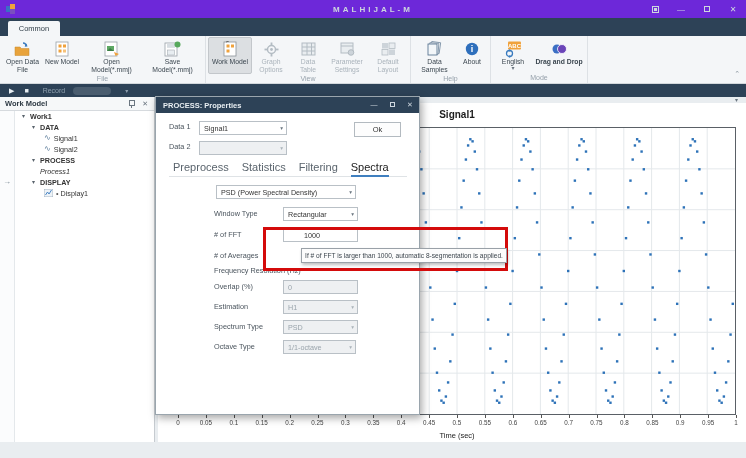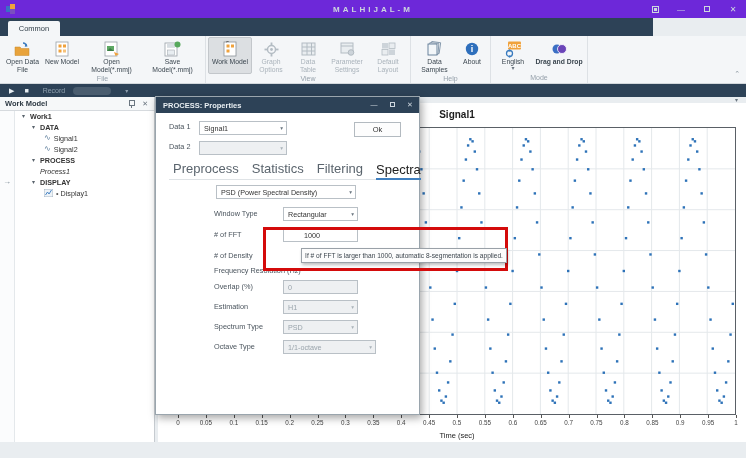--- a/index.html
+++ b/index.html
@@ -14,21 +14,21 @@
   .appicon .c2{left:4px;top:0;width:5px;height:5px;background:#f0a23c;}
   .appicon .c3{left:4px;top:5px;width:5px;height:5px;background:#7a4fc0;}
   .apptitle{position:absolute;left:0;right:0;text-align:center;color:#cdd6de;font-size:8px;font-weight:bold;letter-spacing:3px;}
   .winbtns{margin-left:auto;display:flex;height:18px;z-index:2;}
   .winbtn{width:26px;height:18px;display:flex;align-items:center;justify-content:center;color:#cdd6de;font-size:8px;}
   .winbtn .sq{width:6px;height:6px;border:1px solid #cdd6de;display:inline-block;}
   .winbtn .sq2{width:7px;height:7px;border:1px solid #cdd6de;display:inline-flex;align-items:center;justify-content:center;}
   .winbtn .sq2 i{width:3px;height:3px;background:#cdd6de;}
 
   
-  .tabstrip{position:absolute;left:0;top:18px;width:653px;height:18px;background:#2d4257;}
+  .tabstrip{position:absolute;left:0;top:18px;width:746px;height:18px;background:#2d4257;}
   .ribbontab{position:absolute;left:8px;top:3px;width:52px;height:15px;background:#f4f6f8;color:#33404a;display:flex;align-items:center;justify-content:center;font-size:7.5px;border-radius:2px 2px 0 0;}
 
   
   .ribbon{position:absolute;left:0;top:36px;width:746px;height:48px;background:#f4f6f8;border-bottom:1px solid #d3d8dc;display:flex;}
   .rgroup{display:flex;flex-direction:column;border-right:1px solid #dde1e5;padding:1px 2px 0 2px;}
   .rbtns{display:flex;flex:1;}
   .rglabel{text-align:center;color:#96a1ab;font-size:7px;padding:1px 0 2px 0;}
   .rbtn{display:flex;flex-direction:column;align-items:center;padding:2px 1px 0 1px;border:1px solid transparent;border-radius:2px;}
   .rbtn .ric{height:18px;display:flex;align-items:center;justify-content:center;}
   .rbtn .rlb{font-size:6.8px;line-height:7.5px;text-align:center;color:#3c4750;white-space:pre-line;}
@@ -74,21 +74,21 @@
   .dtitle{height:16px;background:#2d4257;display:flex;align-items:center;color:#e8eef2;}
   .dtitle .t{margin-left:7px;font-size:7.5px;font-weight:bold;}
   .dtitle .dbtns{margin-left:auto;display:flex;}
   .dtitle .db{width:18px;text-align:center;font-size:7px;color:#cdd6de;}
   .drow{position:absolute;display:flex;align-items:center;}
   .dlabel{font-size:7.3px;color:#4a545d;}
   .dd{position:relative;height:14px;border:1px solid #b9c0c6;background:#fff;display:flex;align-items:center;font-size:7.2px;color:#333;padding-left:4px;}
   .dd .car{position:absolute;right:3px;font-size:5.5px;color:#6b7680;}
   .dd.dis{background:#eef0f2;color:#9aa4ac;}
   .dd.dis .car{color:#aab3ba;}
-  .dtabs{position:absolute;left:13px;top:64px;display:flex;gap:13px;border-bottom:1px solid #dfe3e6;width:238px;padding:0 0 3px 4px;font-size:13px;color:#5a646d;align-items:center;}
+  .dtabs{position:absolute;left:13px;top:64px;display:flex;gap:13px;border-bottom:1px solid #dfe3e6;width:238px;padding:0 0 3px 4px;font-size:11px;color:#5a646d;}
   .dtab.active{color:#222;border-bottom:2px solid #3f7fbf;padding-bottom:1px;margin-bottom:-4px;}
   .okbtn{position:absolute;left:198px;top:25px;width:47px;height:15px;border:1px solid #b3bac0;background:#fdfdfd;display:flex;align-items:center;justify-content:center;font-size:7.5px;color:#333;}
   .ffti{position:absolute;height:14px;border:1px solid #b9c0c6;background:#fff;font-size:7.2px;color:#333;padding-left:20px;width:75px;}
 
   
   .redrect{position:absolute;left:263px;top:227px;width:245px;height:44px;border:3px solid #d40b0b;z-index:30;}
   .tooltip{position:absolute;left:301px;top:248px;width:206px;height:15px;background:#fcfcfc;border:1px solid #9aa1a8;box-shadow:1px 2px 3px rgba(0,0,0,.25);display:flex;align-items:center;justify-content:center;font-size:6.6px;color:#3c454d;z-index:31;white-space:nowrap;}
 
   
   .statusbar{position:absolute;left:0;top:442px;width:746px;height:16px;background:#2d4257;display:flex;align-items:center;justify-content:flex-end;color:#dbe3e9;}
@@ -738,21 +738,21 @@
       <span>Rectangular</span>
       <span class="car">▾</span>
     </div>
 
     <div class="drow" style="left:58px;top:133px">
         <span class="dlabel"># of FFT</span>
       </div>
     <input class="ffti" style="left: 127px; top: 131px;" value="1000">
 
     <div class="drow" style="left:58px;top:154px">
-        <span class="dlabel"># of Density</span>
+        <span class="dlabel"># of Averages</span>
       </div>
     <div class="drow" style="left:58px;top:169px">
         <span class="dlabel">Frequency Resolution (Hz)</span>
       </div>
 
     <div class="drow" style="left:58px;top:185px">
         <span class="dlabel">Overlap (%)</span>
       </div>
     <div class="dd dis" style="position:absolute;left:127px;top:183px;width:75px">
       <span>0</span>
@@ -770,21 +770,21 @@
         <span class="dlabel">Spectrum Type</span>
       </div>
     <div class="dd dis" style="position:absolute;left:127px;top:223px;width:75px">
       <span>PSD</span>
       <span class="car">▾</span>
     </div>
 
     <div class="drow" style="left:58px;top:245px">
         <span class="dlabel">Octave Type</span>
       </div>
-    <div class="dd dis" style="position:absolute;left:127px;top:243px;width:93px">
+    <div class="dd dis" style="position:absolute;left:127px;top:243px;width:73px">
       <span>1/1-octave</span>
       <span class="car">▾</span>
     </div>
   </div>
 
   <div class="redrect"></div>
   <div class="tooltip">If # of FFT is larger than 1000, automatic 8-segmentation is applied.</div>
 
 
 </div>

